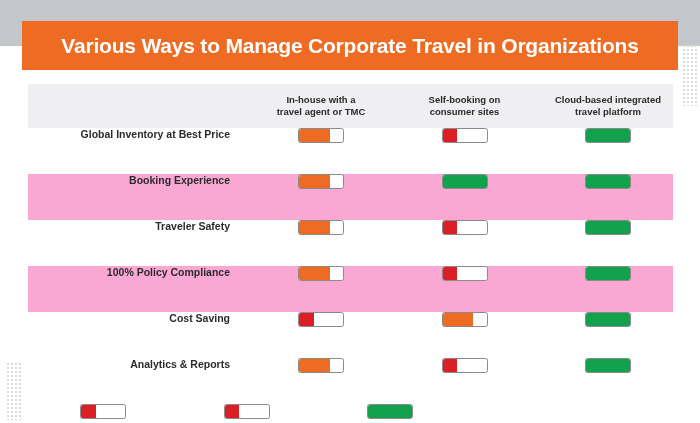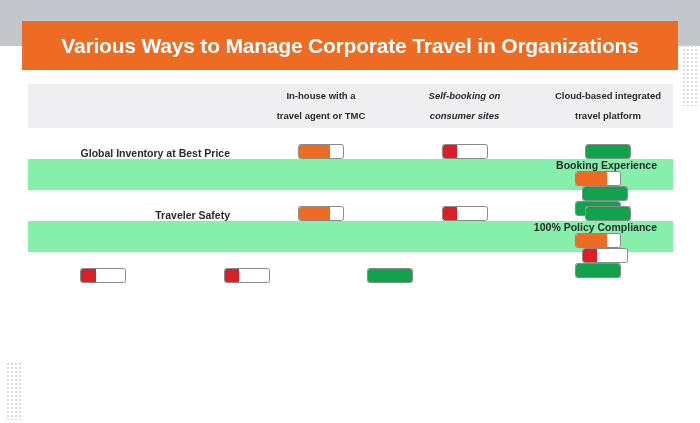--- a/index.html
+++ b/index.html
@@ -101,36 +101,35 @@
     width: 218px;
     flex: none;
   }
   .col-head {
     flex: none;
     width: 142px;
     text-align: center;
     font-size: 9.5px;
     font-weight: bold;
     color: #2b2b2b;
-    line-height: 20px;
+    line-height: 12px;
     white-space: pre-line;
   }
   .col-head.c1 { width: 150px; }
-  .col-head.c2 { width: 137px; font-style: italic; }
+  .col-head.c2 { width: 137px; }
   .col-head.c3 { width: 150px; }
 
   .table-row {
     display: flex;
-    height: 31px;
-    align-items: flex-end;
+    height: 46px;
+    align-items: flex-start;
     background: #ffffff;
   }
   .table-row.alt {
-    background: #86efac;
-    flex-direction: column;
+    background: #f9a8d4;
   }
 
   .row-label {
     width: 218px;
     flex: none;
     text-align: right;
     padding-right: 16px;
     box-sizing: border-box;
     font-size: 10.5px;
     font-weight: bold;
@@ -257,20 +256,56 @@
             <div class="bar-fill" style="width: 33%; background: rgb(218, 31, 38);"></div>
           </div>
         </div>
         <div class="cell c3">
           <div class="bar">
             <div class="bar-fill full" style="width: 100%; background: rgb(18, 162, 78);"></div>
           </div>
         </div>
       </div>
       <div class="table-row">
+        <div class="row-label">Cost Saving</div>
+        <div class="cell c1">
+          <div class="bar">
+            <div class="bar-fill" style="width: 33%; background: rgb(218, 31, 38);"></div>
+          </div>
+        </div>
+        <div class="cell c2">
+          <div class="bar">
+            <div class="bar-fill" style="width: 70%; background: rgb(237, 107, 35);"></div>
+          </div>
+        </div>
+        <div class="cell c3">
+          <div class="bar">
+            <div class="bar-fill full" style="width: 100%; background: rgb(18, 162, 78);"></div>
+          </div>
+        </div>
+      </div>
+      <div class="table-row">
+        <div class="row-label">Analytics &amp; Reports</div>
+        <div class="cell c1">
+          <div class="bar">
+            <div class="bar-fill" style="width: 70%; background: rgb(237, 107, 35);"></div>
+          </div>
+        </div>
+        <div class="cell c2">
+          <div class="bar">
+            <div class="bar-fill" style="width: 33%; background: rgb(218, 31, 38);"></div>
+          </div>
+        </div>
+        <div class="cell c3">
+          <div class="bar">
+            <div class="bar-fill full" style="width: 100%; background: rgb(18, 162, 78);"></div>
+          </div>
+        </div>
+      </div>
+      <div class="table-row">
         <div class="cell c1">
           <div class="bar">
             <div class="bar-fill" style="width: 33%; background: rgb(218, 31, 38);"></div>
           </div>
         </div>
         <div class="cell c2">
           <div class="bar">
             <div class="bar-fill" style="width: 33%; background: rgb(218, 31, 38);"></div>
           </div>
         </div>

